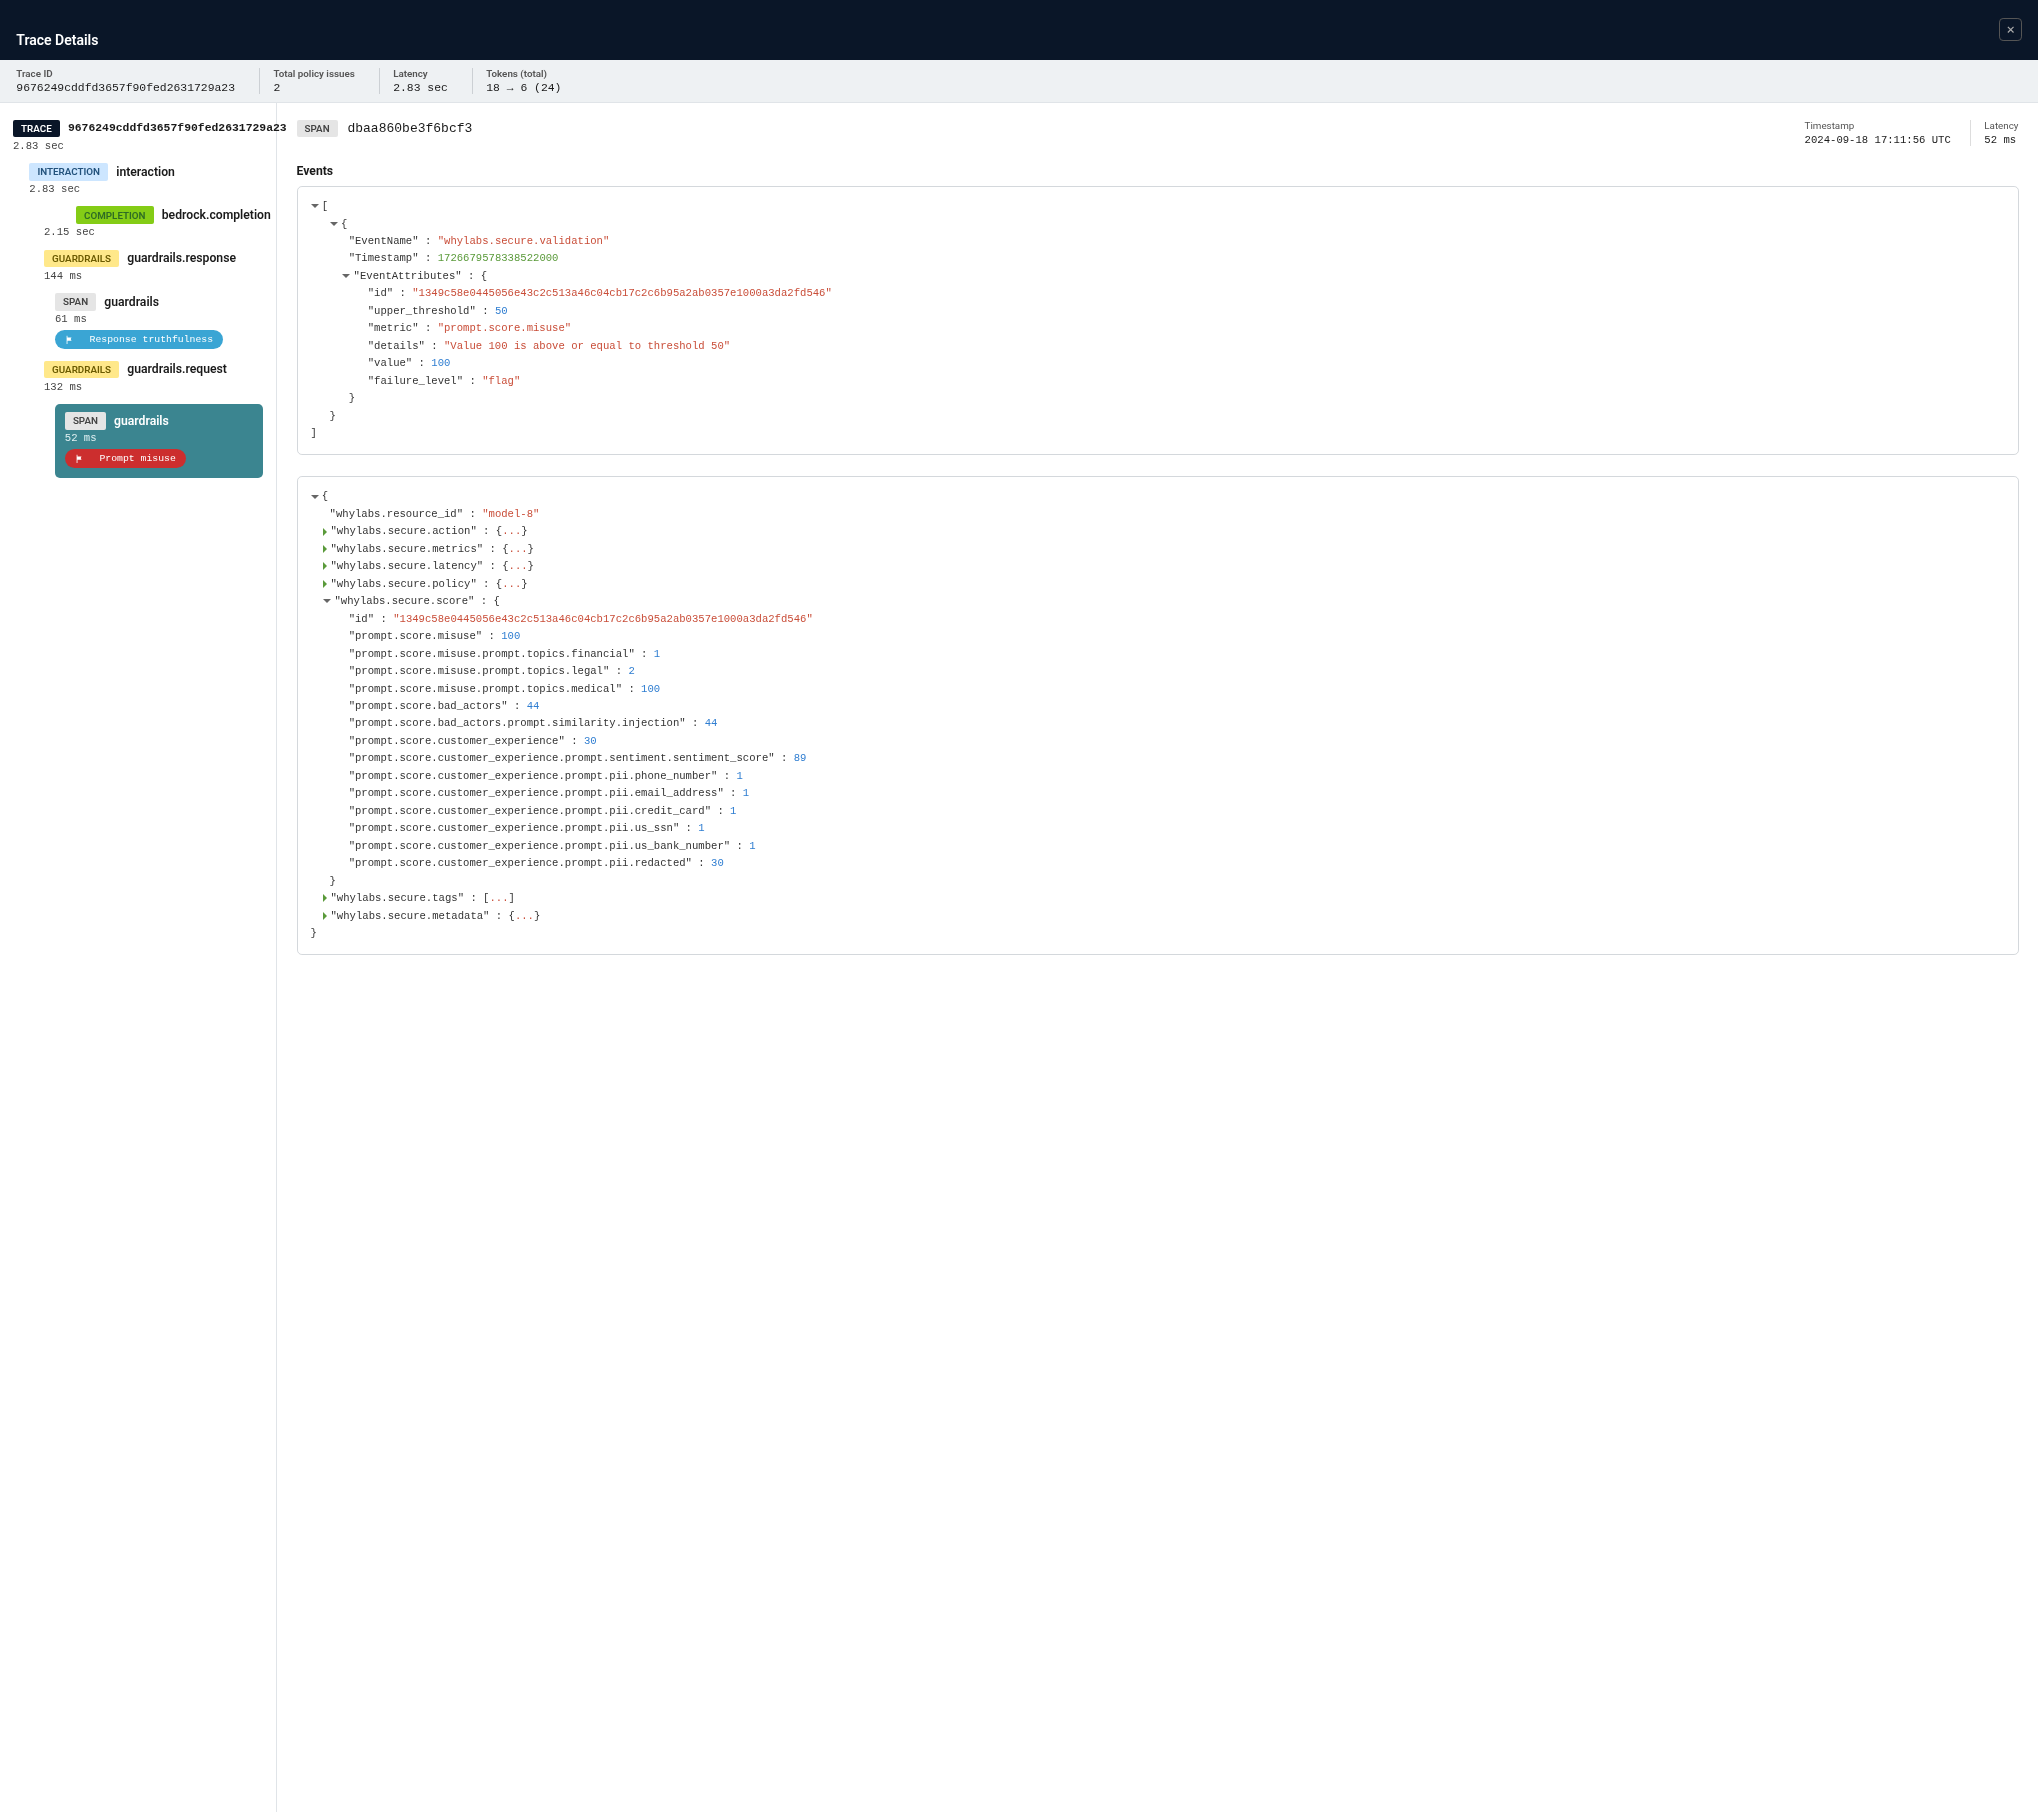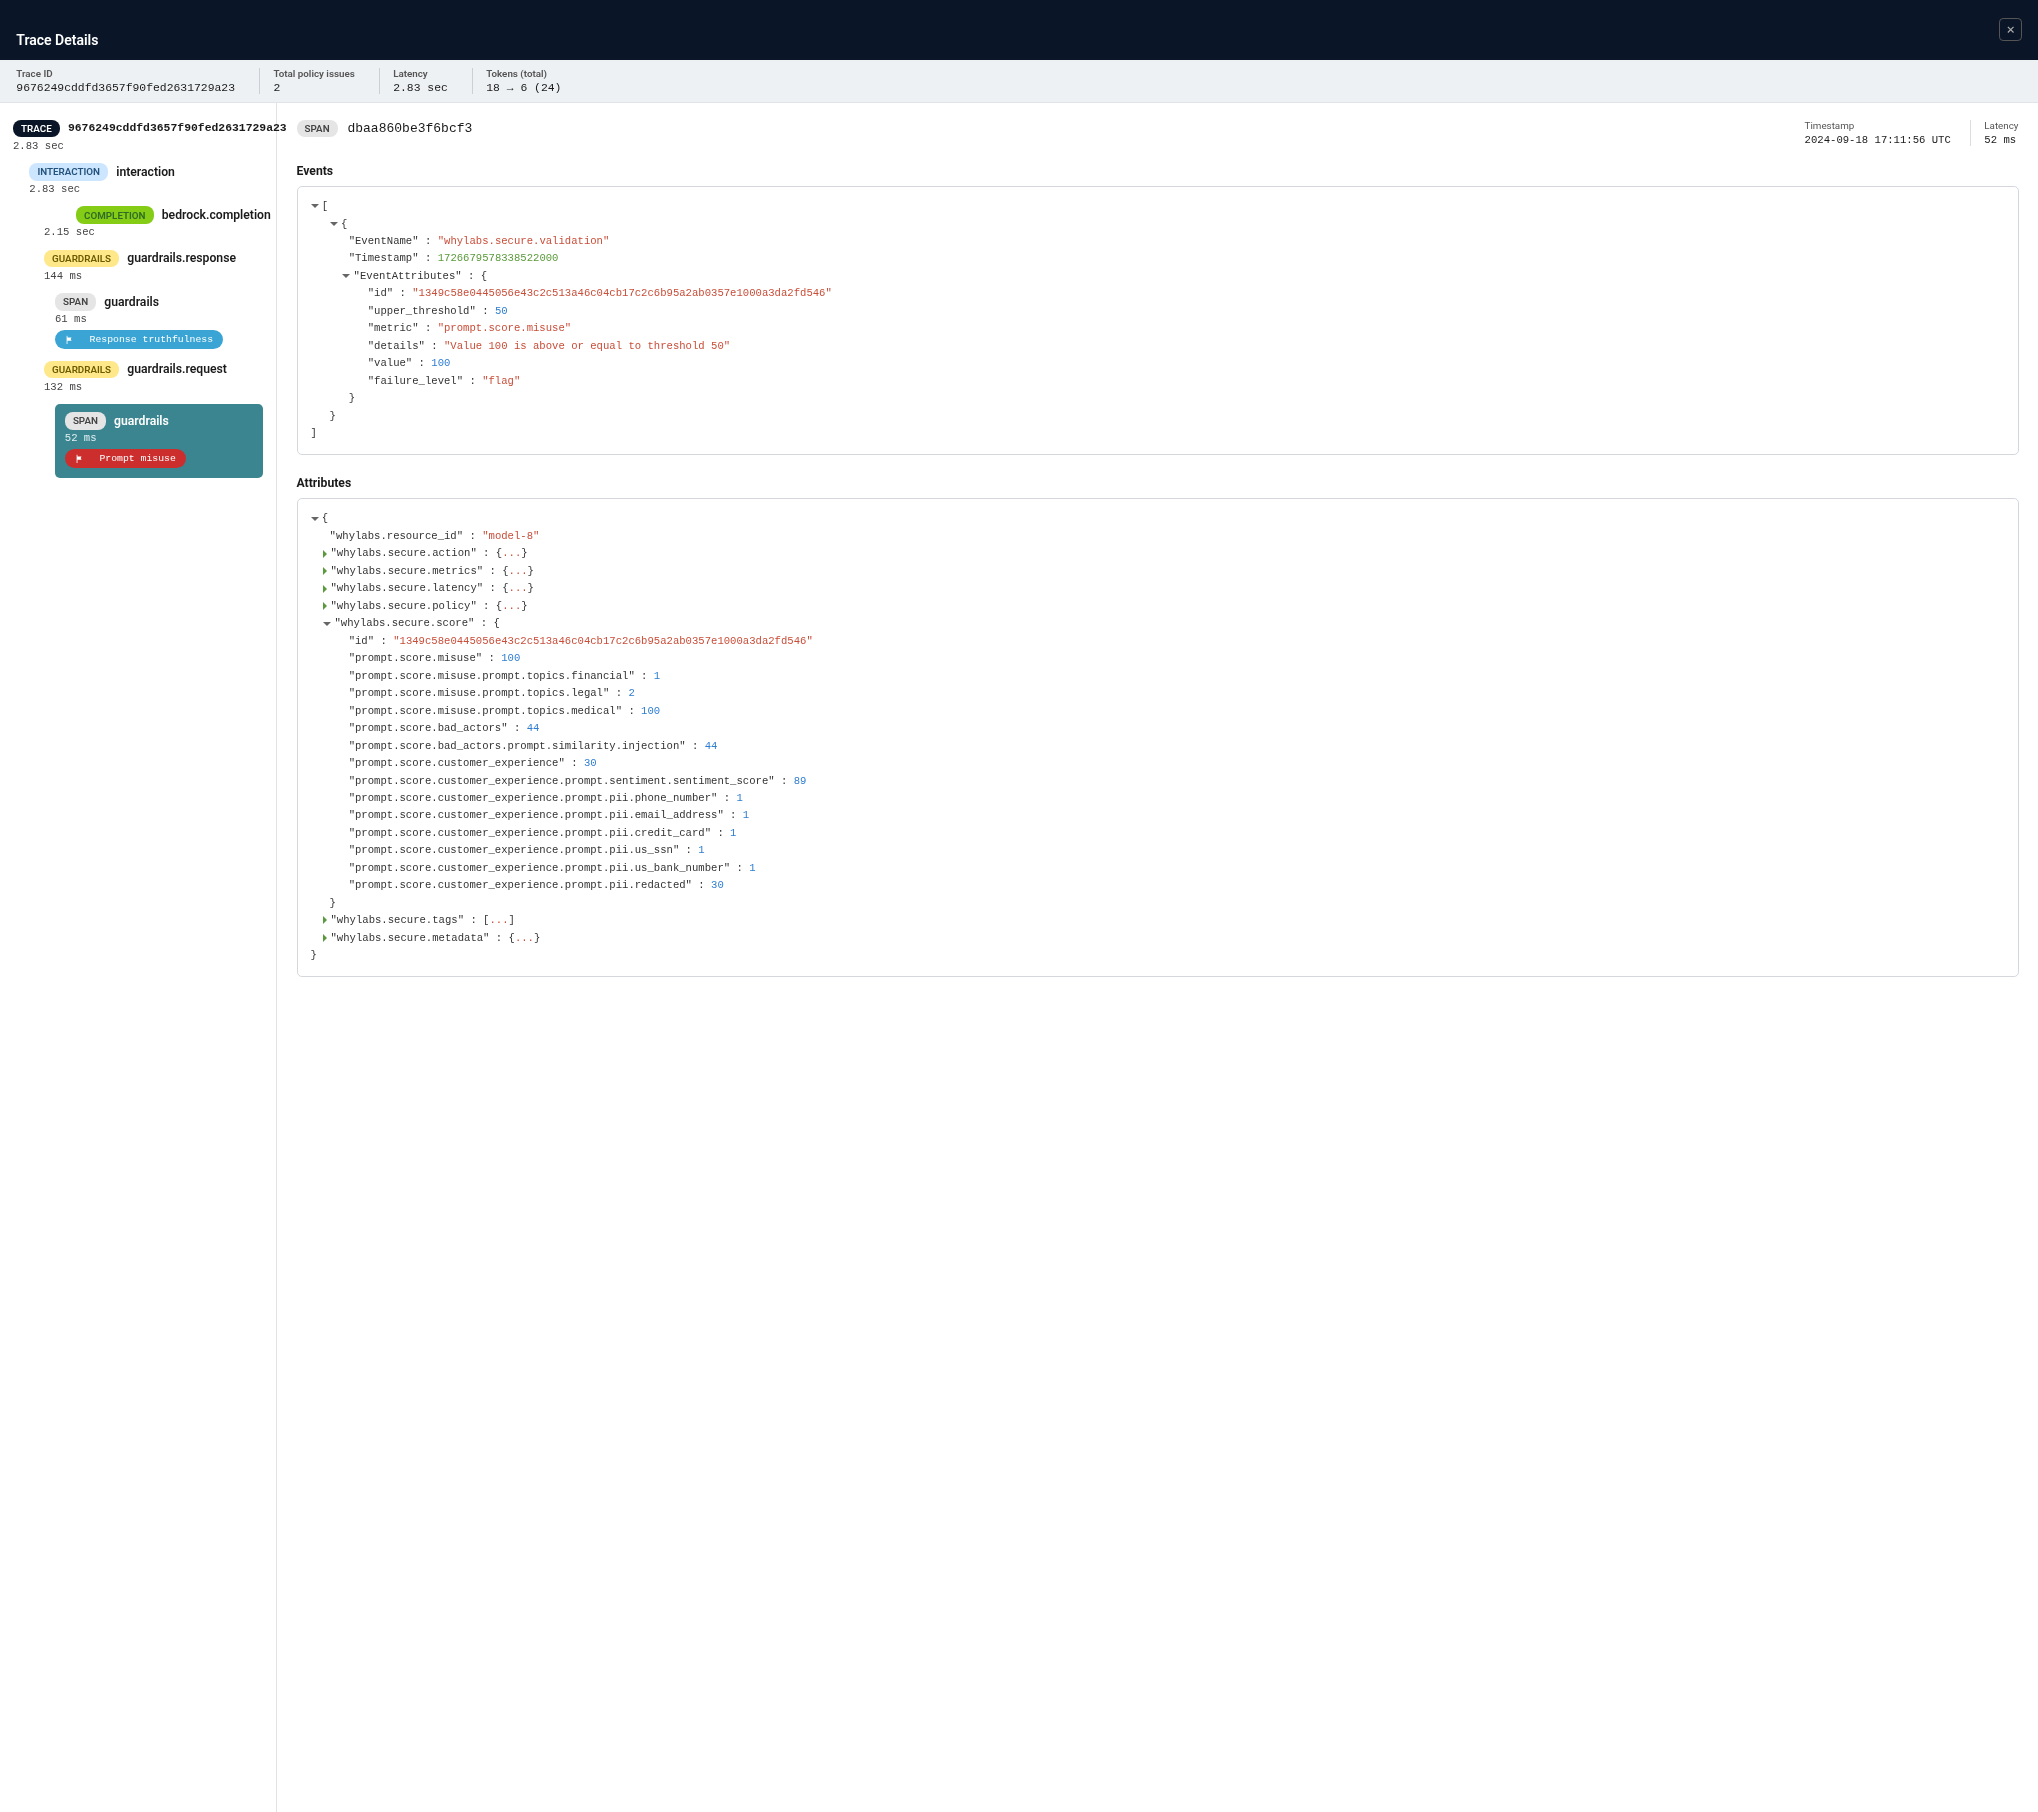--- a/index.html
+++ b/index.html
@@ -53,21 +53,21 @@
 .sidebar {
   width: 277px;
   border-right: 0.8px solid #e0e4e8;
   padding: 16.3px 13px;
   flex-shrink: 0;
 }
 .tree-header { display: flex; align-items: center; gap: 8.1px; margin-bottom: 2.4px; }
 .badge {
   display: inline-block;
   padding: 3.3px 8.1px;
-  border-radius: 8px;
+  border-radius: 2px;
   font-size: 9.8px;
   font-weight: 600;
 }
 .badge-trace { background: #0a1628; color: #fff; }
 .badge-interaction { background: #cde6ff; color: #23527c; }
 .badge-completion { background: #84cc16; color: #2e6b24; margin-left: 32px; }
 .badge-guardrails { background: #ffe88a; color: #6b5a00; }
 .badge-span { background: #e5e5e5; color: #444; }
 .tree-title { font-size: 12.2px; font-weight: 600; color: #1a1a1a; }
 .tree-time { font-size: 10.6px; color: #444; margin-top: 1.6px; }
@@ -292,21 +292,20 @@
 <div class="json-line">         <span class="jk">"upper_threshold"</span><span class="jk"> : </span><span class="jn">50</span></div>
 <div class="json-line">         <span class="jk">"metric"</span><span class="jk"> : </span><span class="js">"prompt.score.misuse"</span></div>
 <div class="json-line">         <span class="jk">"details"</span><span class="jk"> : </span><span class="js">"Value 100 is above or equal to threshold 50"</span></div>
 <div class="json-line">         <span class="jk">"value"</span><span class="jk"> : </span><span class="jn">100</span></div>
 <div class="json-line">         <span class="jk">"failure_level"</span><span class="jk"> : </span><span class="js">"flag"</span></div>
 <div class="json-line">      <span class="jk">}</span></div>
 <div class="json-line">   <span class="jk">}</span></div>
 <div class="json-line"><span class="jk">]</span></div>
   </div>
 
-  <div class="section-title">Attributes</div>
   <div class="json-box">
 <div class="json-line"><span class="toggle toggle-down"></span><span class="jk">{</span></div>
 <div class="json-line">   <span class="jk">"whylabs.resource_id"</span><span class="jk"> : </span><span class="js">"model-8"</span></div>
 <div class="json-line">  <span class="toggle toggle-right"></span><span class="jk">"whylabs.secure.action"</span><span class="jk"> : {</span><span class="jd">...</span><span class="jk">}</span></div>
 <div class="json-line">  <span class="toggle toggle-right"></span><span class="jk">"whylabs.secure.metrics"</span><span class="jk"> : {</span><span class="jd">...</span><span class="jk">}</span></div>
 <div class="json-line">  <span class="toggle toggle-right"></span><span class="jk">"whylabs.secure.latency"</span><span class="jk"> : {</span><span class="jd">...</span><span class="jk">}</span></div>
 <div class="json-line">  <span class="toggle toggle-right"></span><span class="jk">"whylabs.secure.policy"</span><span class="jk"> : {</span><span class="jd">...</span><span class="jk">}</span></div>
 <div class="json-line">  <span class="toggle toggle-down"></span><span class="jk">"whylabs.secure.score"</span><span class="jk"> : {</span></div>
 <div class="json-line">      <span class="jk">"id"</span><span class="jk"> : </span><span class="js">"1349c58e0445056e43c2c513a46c04cb17c2c6b95a2ab0357e1000a3da2fd546"</span></div>
 <div class="json-line">      <span class="jk">"prompt.score.misuse"</span><span class="jk"> : </span><span class="jn">100</span></div>

